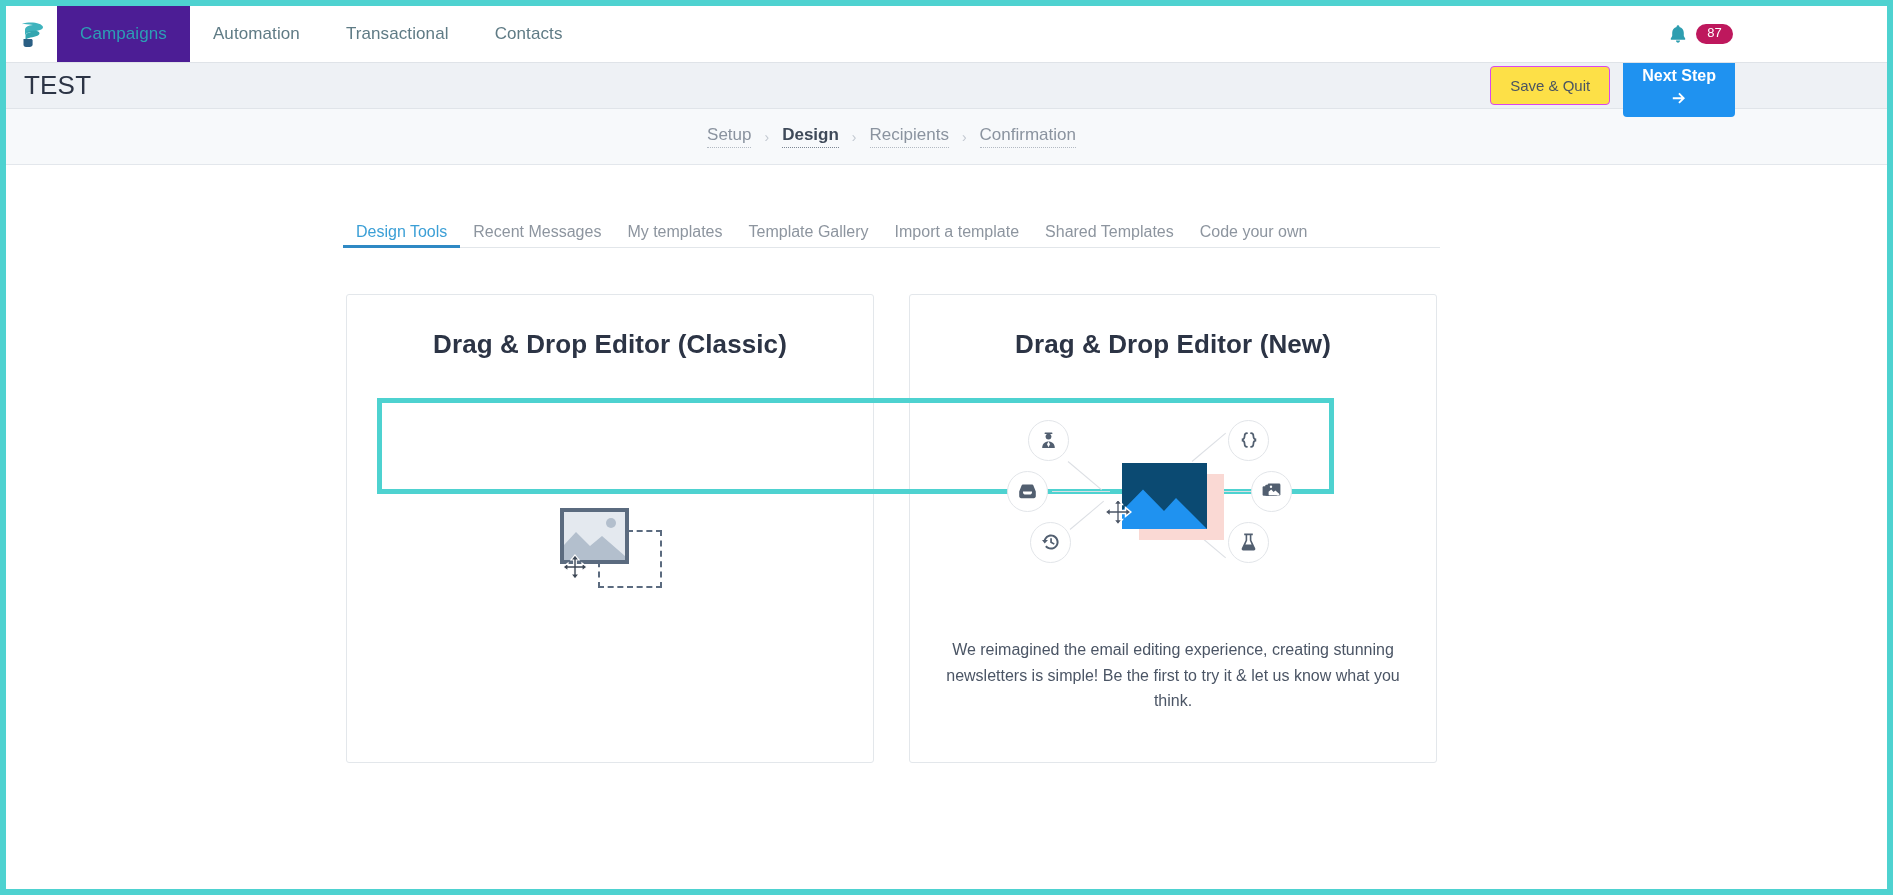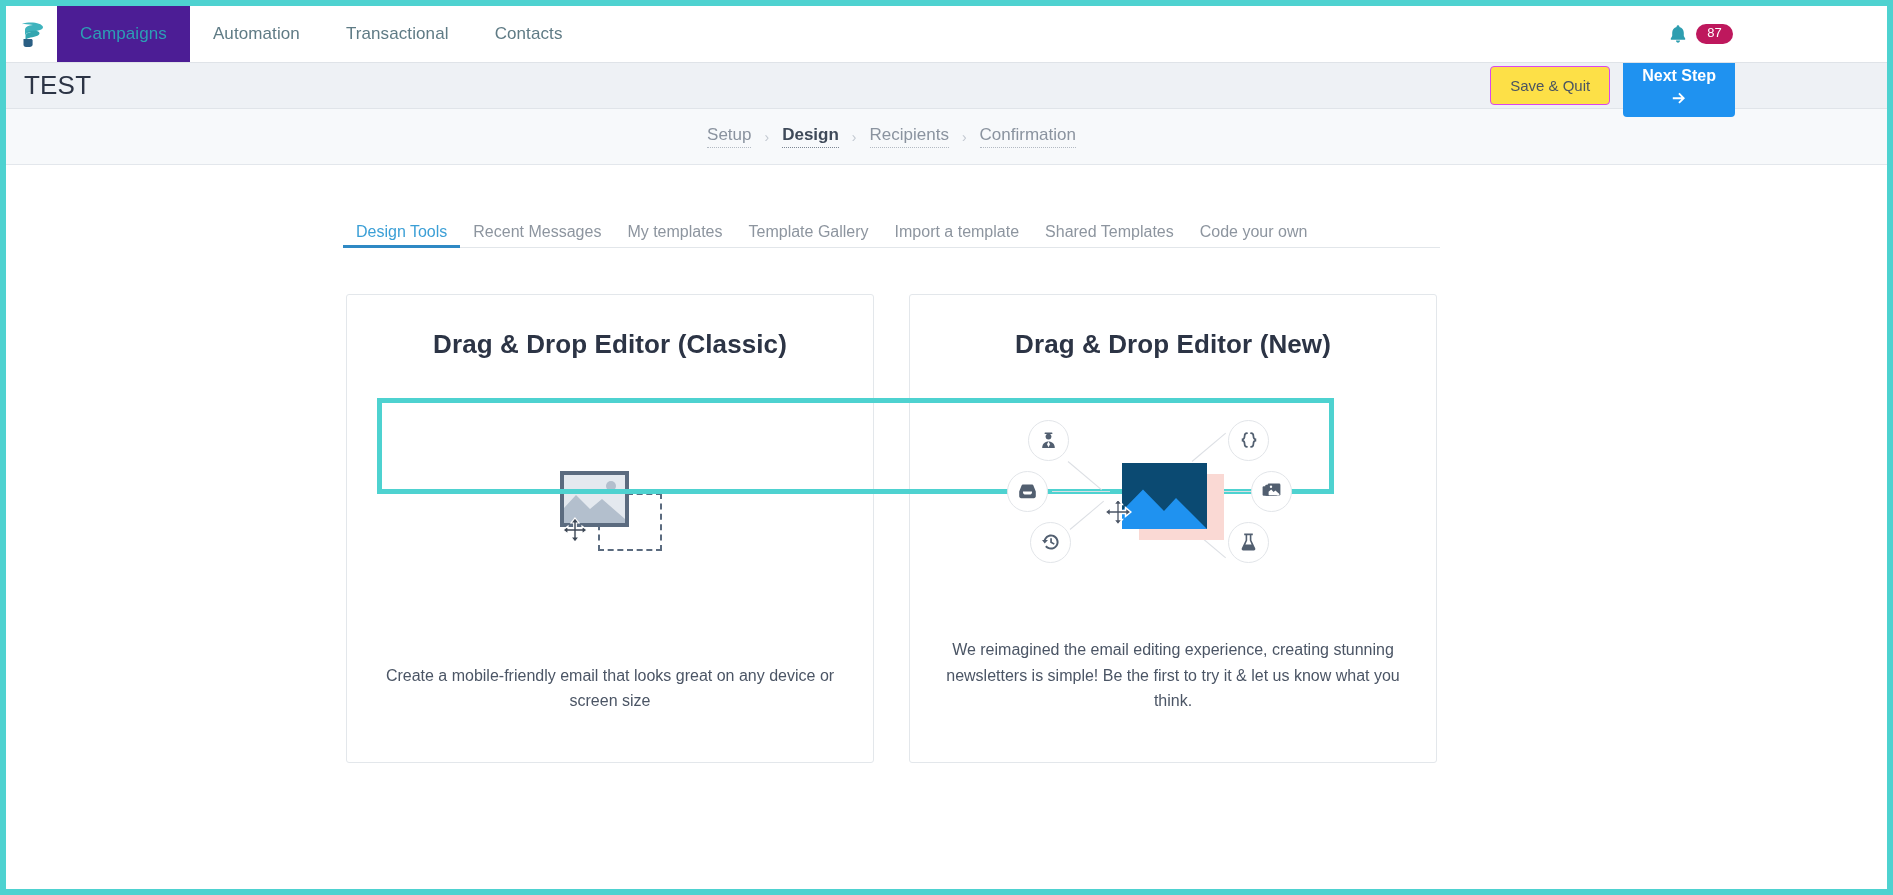--- a/index.html
+++ b/index.html
@@ -342,21 +342,20 @@
               <div class="sun"></div>
               <svg width="61" height="48" viewBox="0 0 61 48" style="position:absolute;left:0;bottom:0">
                 <path d="M0 48 L0 33 L12 20 L26 34 L38 24 L61 44 L61 48 Z" fill="#b3bfcd"></path>
               </svg>
             </div>
             <svg class="move-cursor" width="26" height="26" viewBox="0 0 26 26">
               <path d="M13 1 L17 6 L14.3 6 L14.3 11.7 L20 11.7 L20 9 L25 13 L20 17 L20 14.3 L14.3 14.3 L14.3 20 L17 20 L13 25 L9 20 L11.7 20 L11.7 14.3 L6 14.3 L6 17 L1 13 L6 9 L6 11.7 L11.7 11.7 L11.7 6 L9 6 Z" fill="#3c4654" stroke="#ffffff" stroke-width="1.2"></path>
             </svg>
           </div>
         </div>
-        <div class="card-desc">Create a mobile-friendly email that looks great on any device or screen size</div>
       </div>
 
       <div class="card">
         <div class="card-title">Drag &amp; Drop Editor (New)</div>
         <div class="card-art">
           <div class="new-art">
 
             <div class="conn" style="left:40px; top:47px; width:44px; height:1px; transform:rotate(40deg); transform-origin:left center;"></div>
             <div class="conn" style="left:24px; top:77px; width:58px; height:1px;"></div>
             <div class="conn" style="left:42px; top:115px; width:44px; height:1px; transform:rotate(-40deg); transform-origin:left center;"></div>

